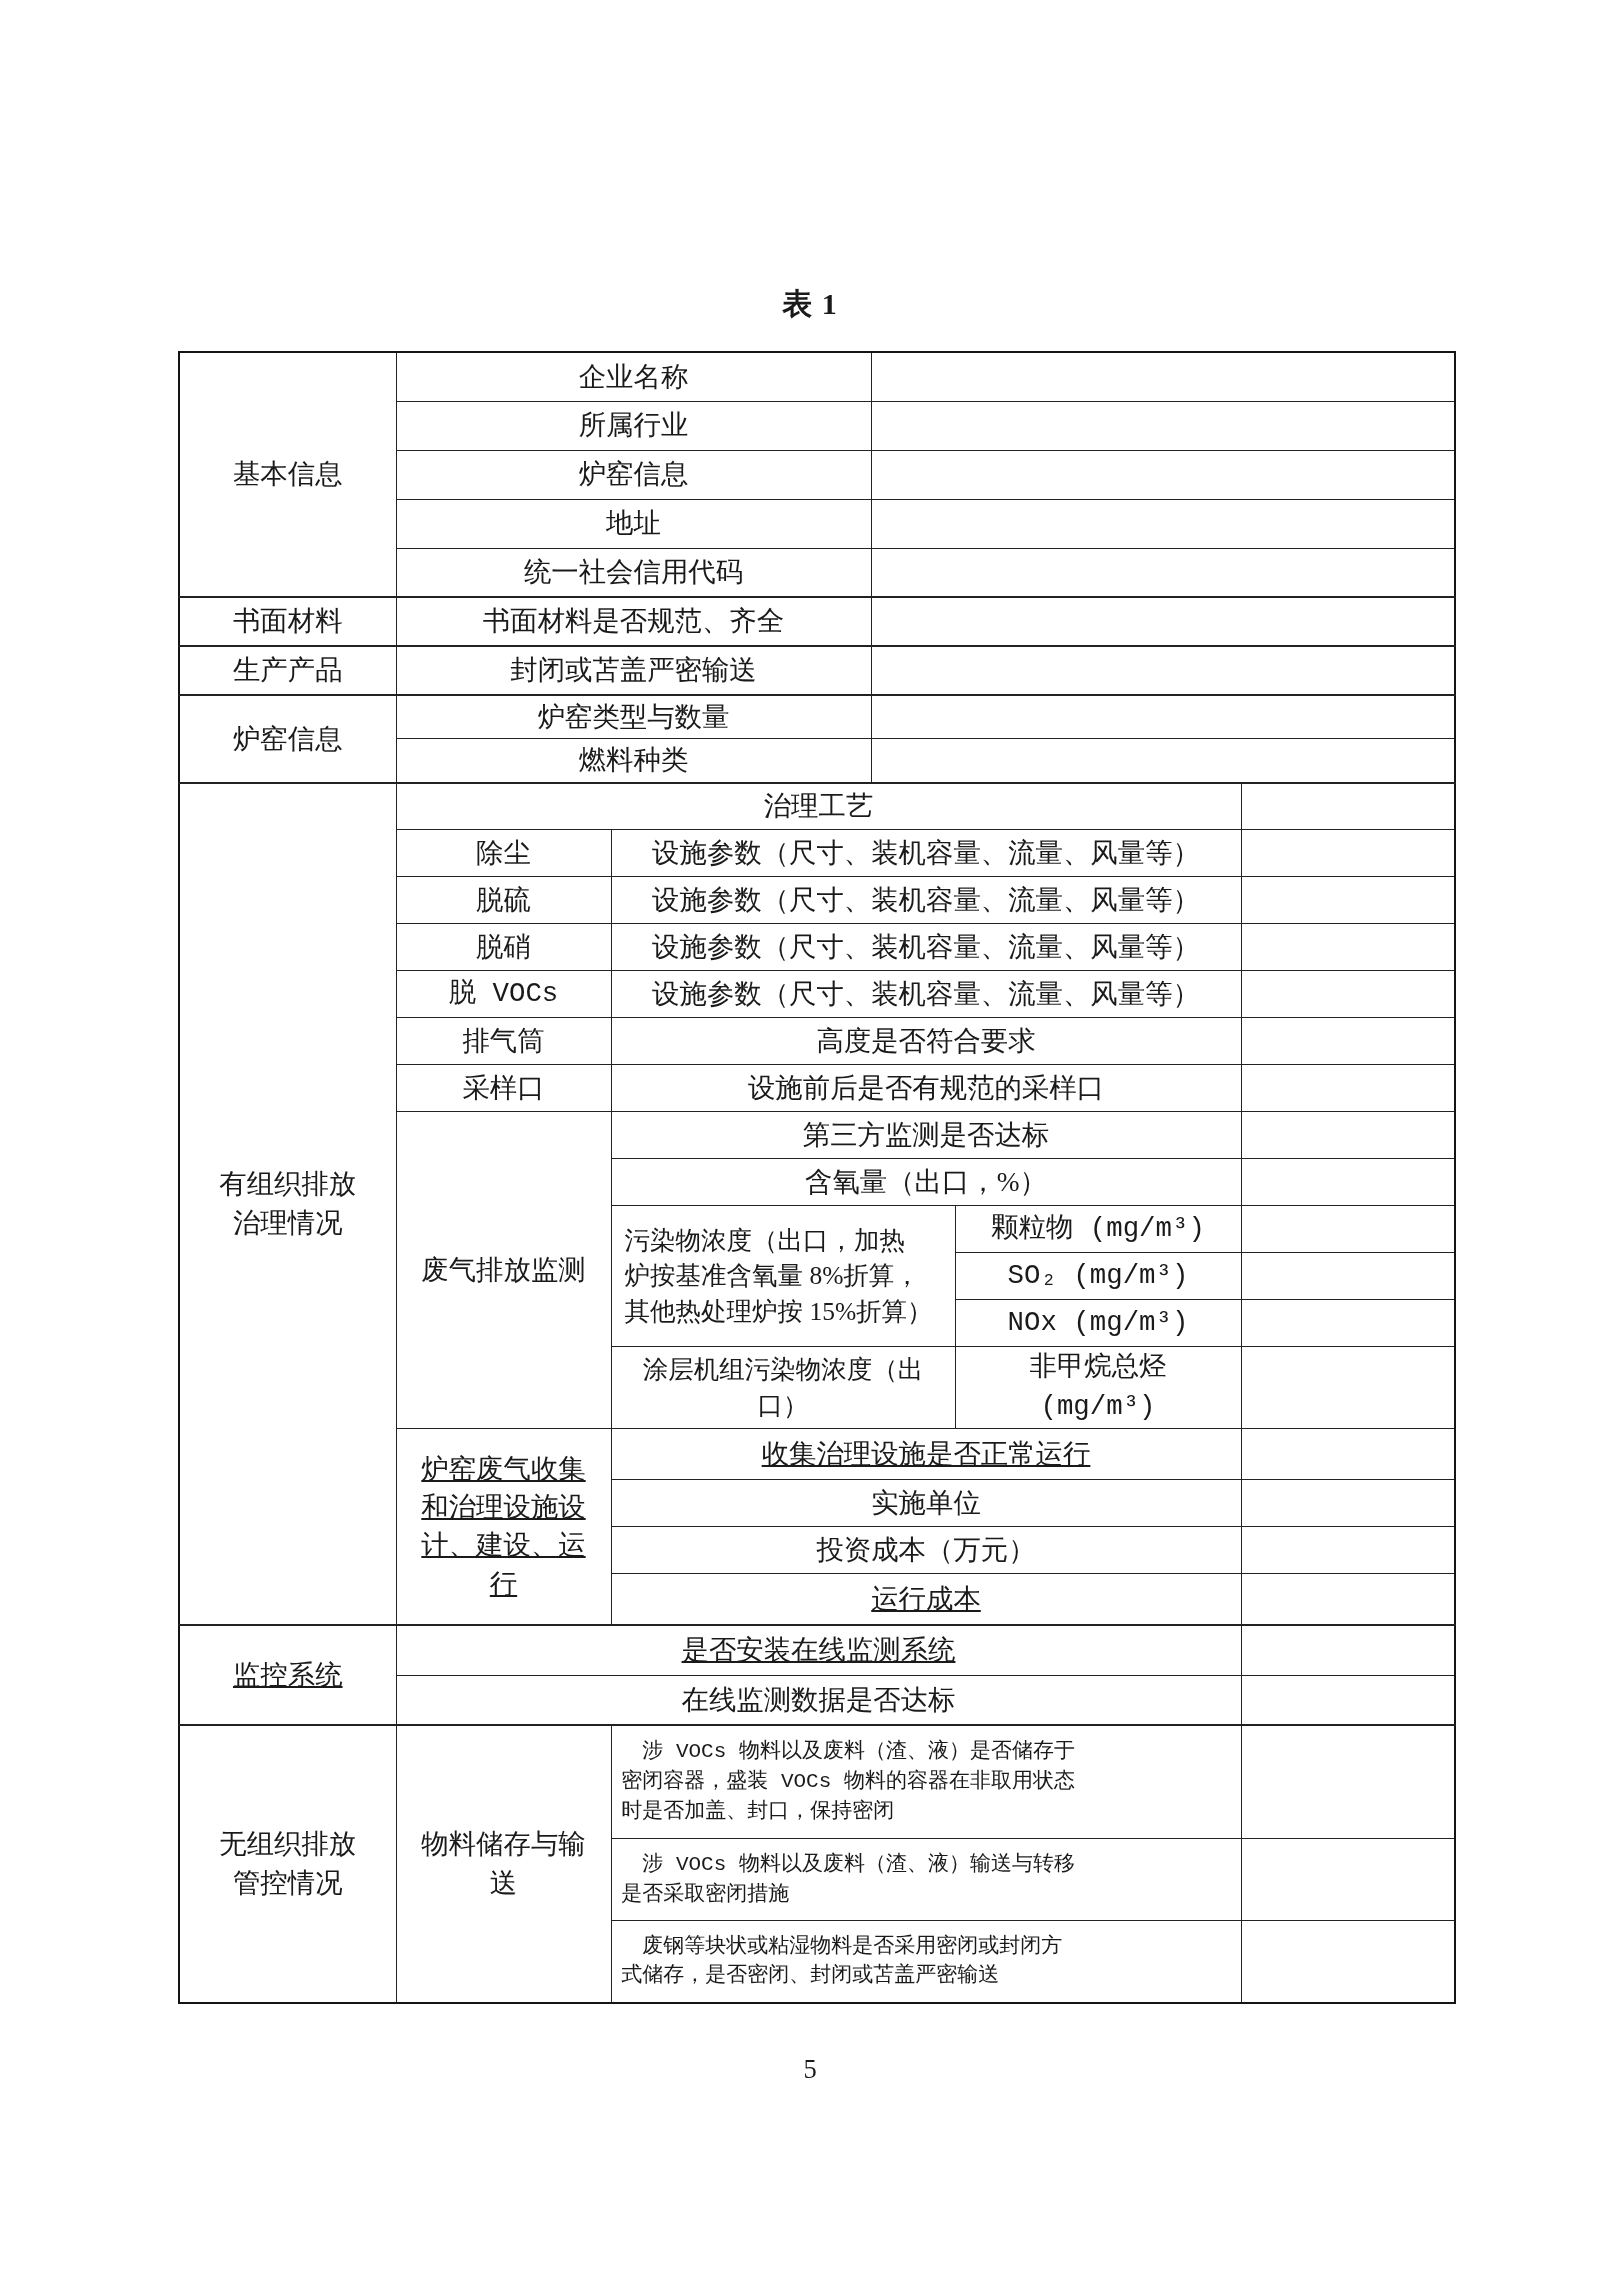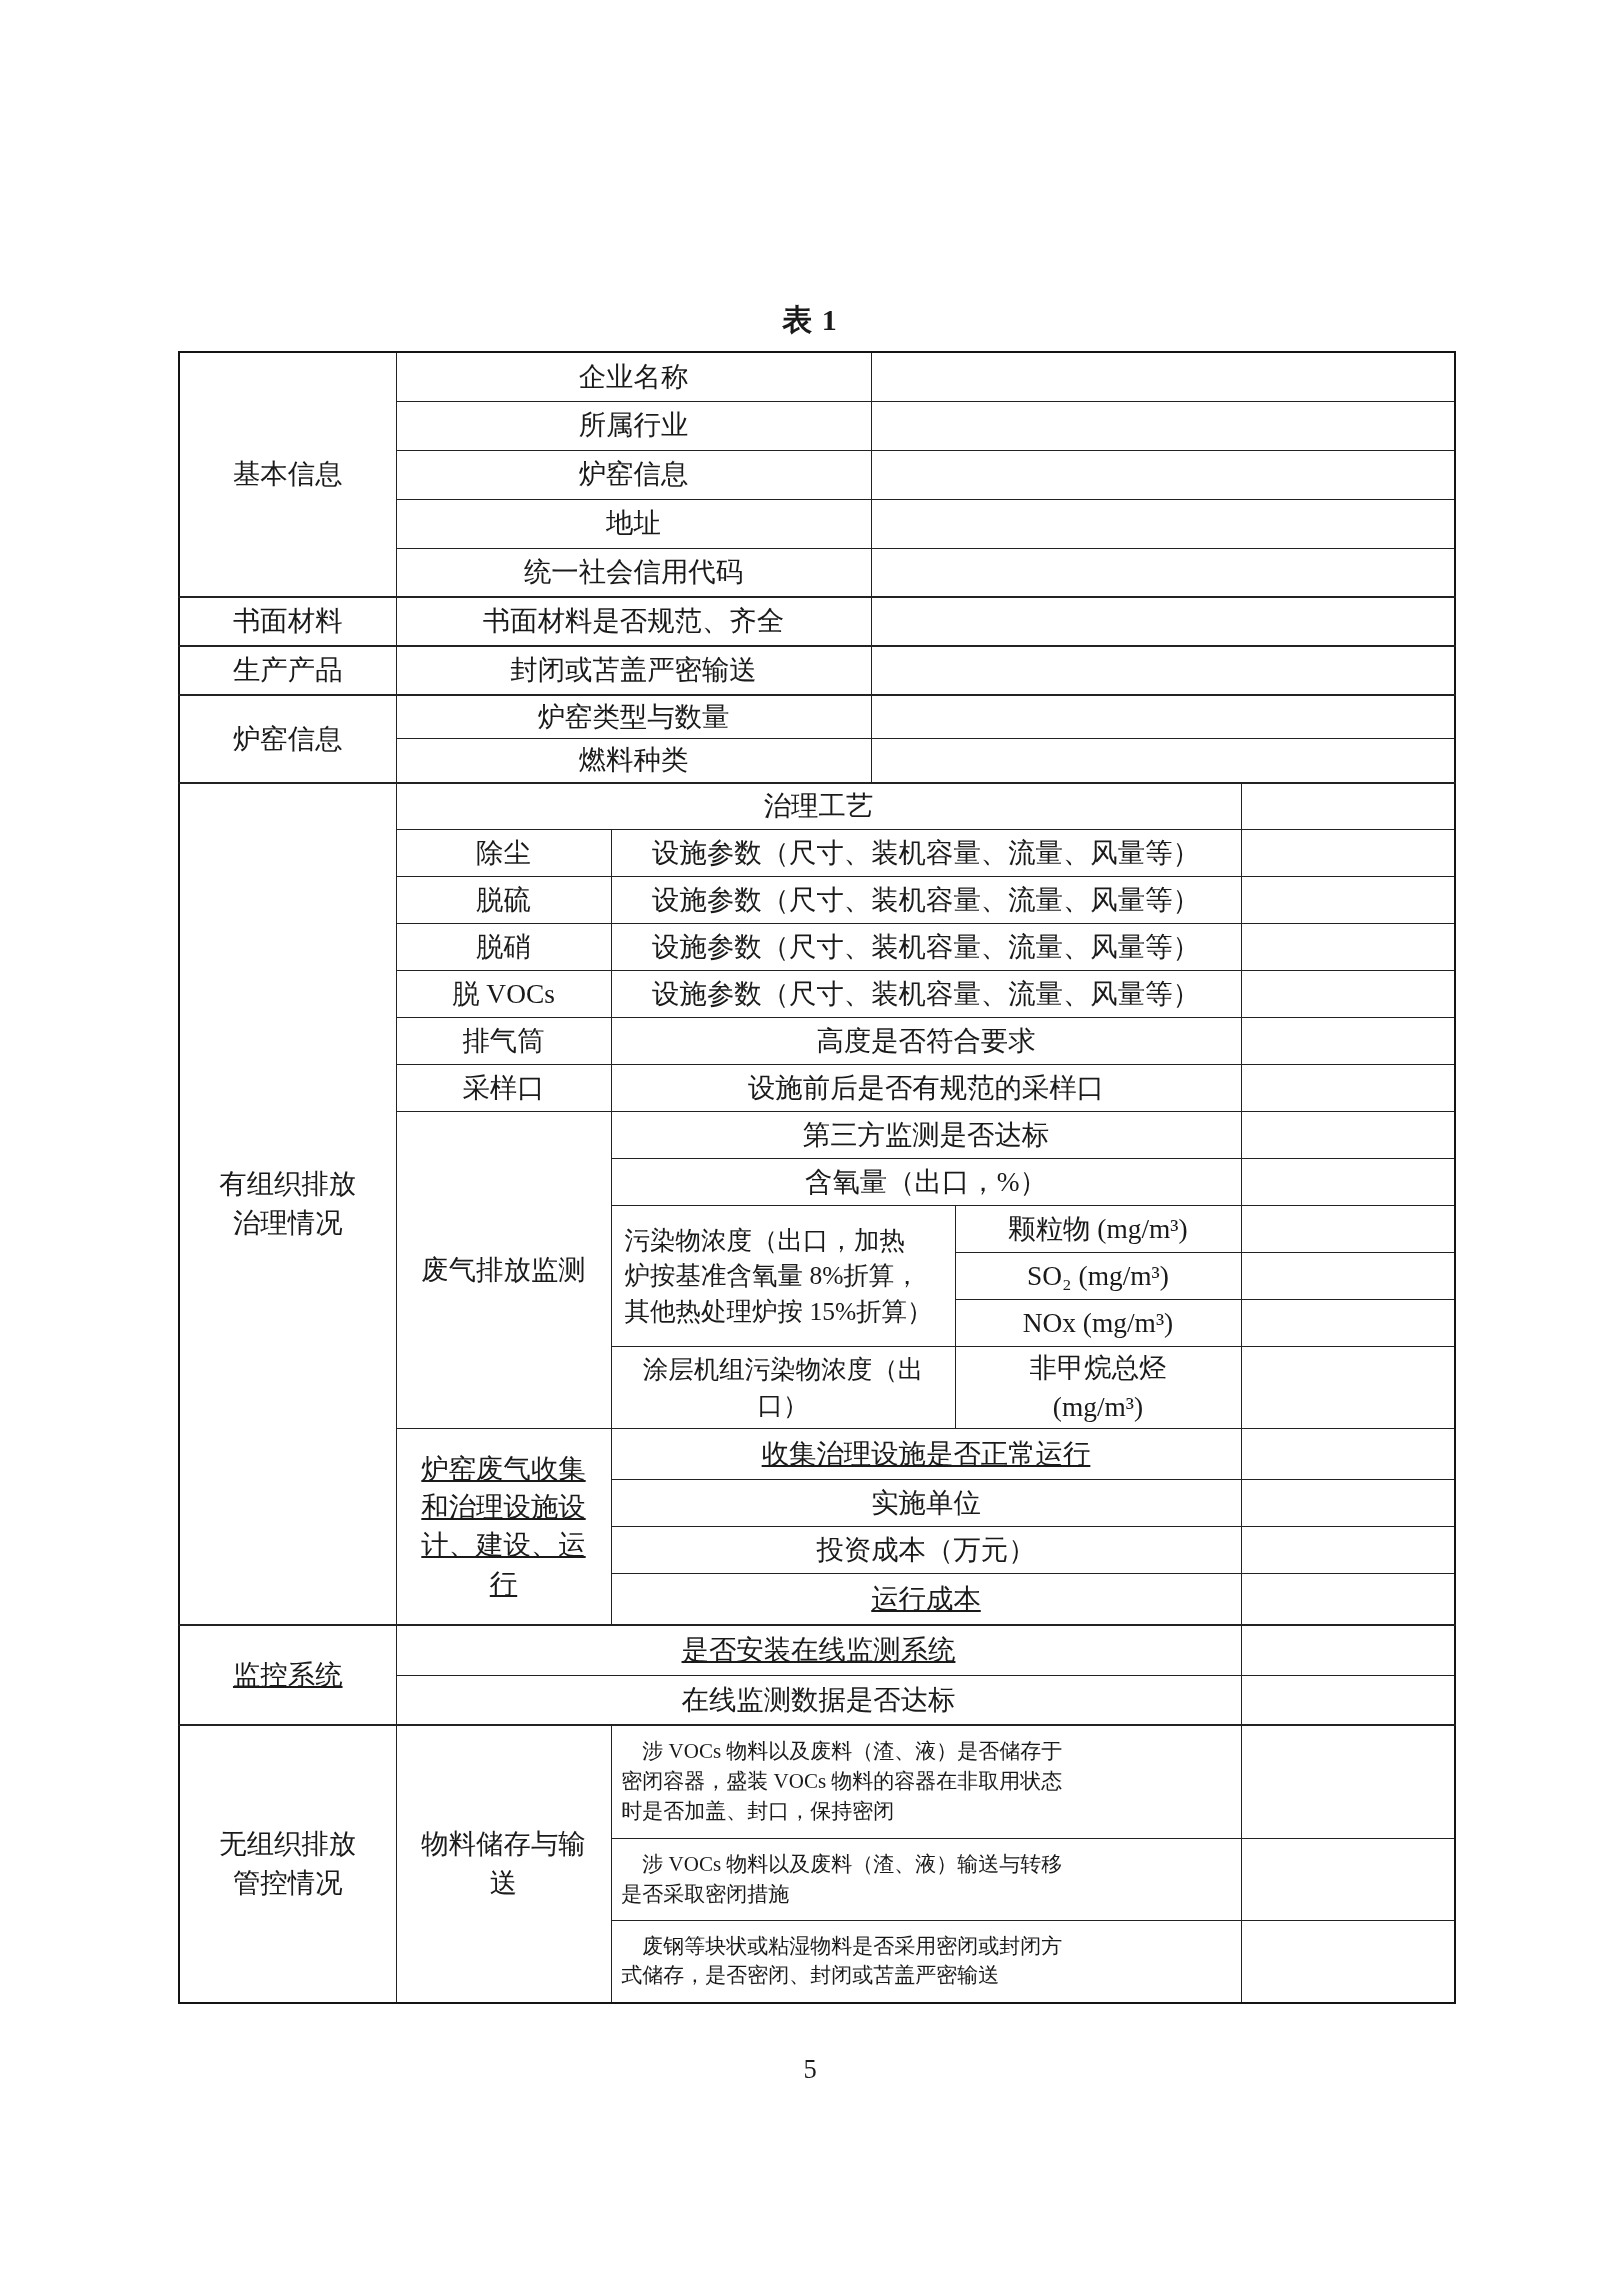--- a/index.html
+++ b/index.html
@@ -5,21 +5,21 @@
   html, body { margin: 0; padding: 0; }
   body {
     width: 1620px; height: 2293px;
     background: #ffffff;
     position: relative;
     font-family: "Liberation Serif", "DejaVu Serif", serif;
     color: #1a1a1a;
   }
   .caption {
     position: absolute;
-    top: 300px; left: 0; width: 100%;
+    top: 284px; left: 0; width: 100%;
     display: flex; justify-content: center; align-items: baseline; gap: 16px;
     font-size: 30px; font-weight: bold; letter-spacing: 1px;
   }
   table.record {
     position: absolute;
     left: 178px; top: 351px;
     width: 1275px;
     border-collapse: collapse;
     table-layout: fixed;
     border: 2.9px solid #141414;
@@ -44,21 +44,21 @@
   td.smaller { font-size: 25.5px; padding: 2px 13px; }
   td.leftal { text-align: left; }
   td.longtext {
     text-align: left;
     text-indent: 1em;
     font-size: 21px;
     line-height: 1.42;
     padding: 3.9px 9.8px;
   }
   
-  td.mixedsans { font-family: Liberation Serif, serif; margin-top: 40px; }
+  td.mixedsans { font-family: Liberation Mono, monospace; margin-top: 40px; }
   .pagenum {
     position: absolute;
     top: 2054px; left: 0; width: 100%;
     text-align: center;
     font-size: 26.5px;
   }
   
   tr.h50 { height: 49px; }
   tr.h42 { height: 41px; }
   tr.h48 { height: 47px; }

